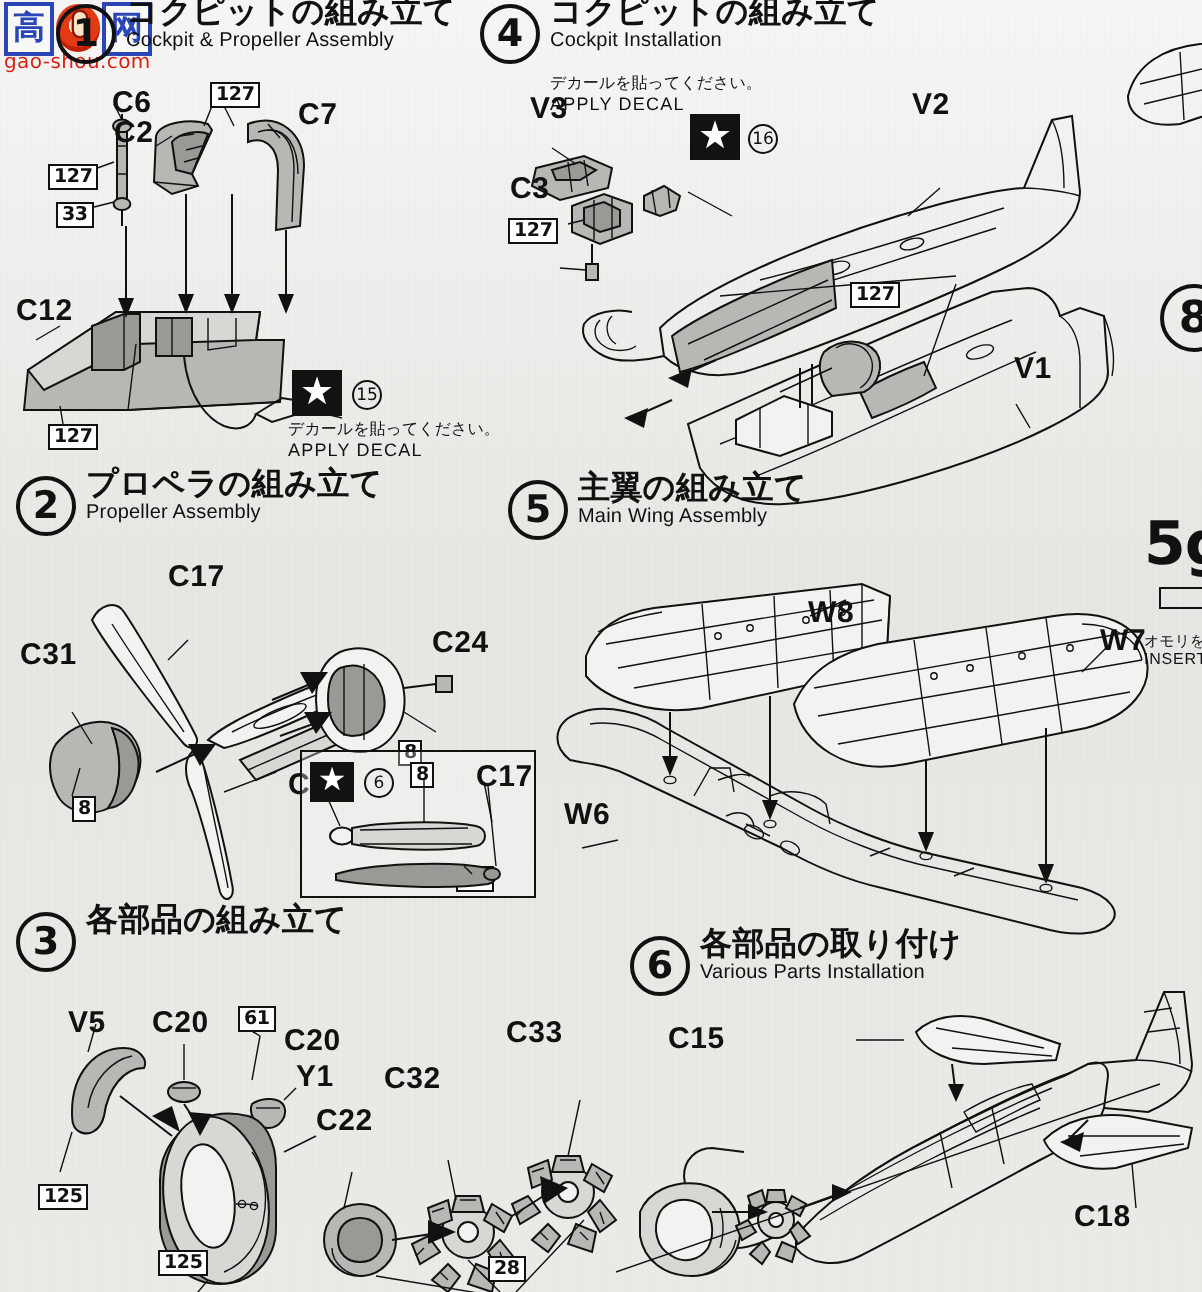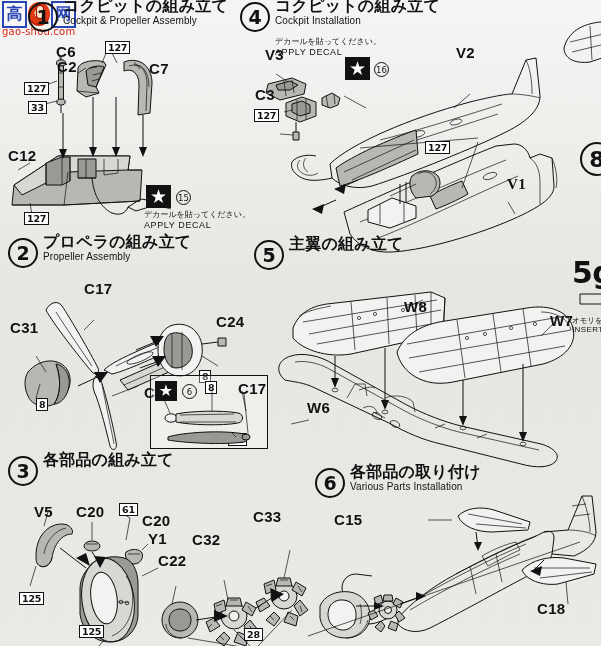--- a/index.html
+++ b/index.html
@@ -178,21 +178,21 @@
     <path class="ln-t" d="M78,38 L86,33"></path>
     <path class="ln-t" d="M134,27 L140,34"></path>
     <path class="ln-t" d="M30,128 L18,135"></path>
     <path class="ln-t" d="M102,28 L106,18"></path>
     <path class="ln-t" d="M117,28 L112,18"></path>
     <path class="ln-t" d="M32,180 L30,168"></path>
   </svg>
 
   <div class="lbl" style="left:56px;top:43px;">C6</div>
   <div class="lbl" style="left:57px;top:58px;">C2</div>
-  <div class="lbl" style="left:149px;top:60px;">C7</div>
+  <div class="lbl" style="left:149px;top:49px;">C7</div>
   <div class="lbl" style="left:8px;top:147px;">C12</div>
   <div class="numbox" style="left:105px;top:41px;">127</div>
   <div class="numbox" style="left:24px;top:82px;">127</div>
   <div class="numbox" style="left:28px;top:101px;">33</div>
   <div class="numbox" style="left:24px;top:212px;">127</div>
 
   <div class="decal-star" style="left:146px;top:185px;">
     <span>★</span>
   </div>
   <div class="circnum" style="left:176px;top:190px;">15</div>
@@ -279,21 +279,21 @@
     <div class="en">APPLY  DECAL</div>
   </div>
   <div class="decal-star" style="left:345px;top:57px;">
     <span>★</span>
   </div>
   <div class="circnum" style="left:374px;top:62px;">16</div>
 
   <div class="lbl" style="left:265px;top:46px;">V3</div>
   <div class="lbl" style="left:255px;top:86px;">C3</div>
   <div class="lbl" style="left:456px;top:44px;">V2</div>
-  <div class="lbl" style="left:507px;top:176px;font-family:Liberation Serif, serif;">V1</div>
+  <div class="lbl" style="left:507px;top:176px;">V1</div>
   <div class="numbox" style="left:254px;top:109px;">127</div>
   <div class="numbox" style="left:425px;top:141px;">127</div>
 
   <div class="panel" style="left:8px;top:238px;">
     <div class="step-head">
       <div class="step-num">2</div>
       <div class="step-titles">
         <div class="t-jp">プロペラの組み立て</div>
         <div class="t-en">Propeller Assembly</div>
       </div>
@@ -369,20 +369,21 @@
     <path class="ln-t" d="M92,16 L96,36"></path>
     <path class="ln-t" d="M94,18 L98,58"></path>
     <path class="ln-t" d="M86,62 L82,58"></path>
   </svg>
 
   <div class="panel" style="left:254px;top:240px;">
     <div class="step-head">
       <div class="step-num">5</div>
       <div class="step-titles">
         <div class="t-jp">主翼の組み立て</div>
+        <div class="t-en">Main Wing Assembly</div>
       </div>
     </div>
   </div>
 
   <svg style="position:absolute;left:255px;top:272px;" width="330" height="182">
 
     <path class="pt-w" d="M38,56 C44,40 58,34 72,32 L176,20 L190,26 L188,62 L96,82 C72,86 48,78 38,66 Z"></path>
     <path class="ln-t" d="M48,50 L182,28 M54,62 L186,38 M62,72 L188,50"></path>
     <path class="ln-t" d="M96,30 L100,78 M132,26 L134,72 M160,23 L162,66"></path>
     <path class="ln-t" d="M176,20 L176,64 M190,26 L188,62"></path>
@@ -424,21 +425,21 @@
       <path d="M264,160 l4,10 l4,-10 z" fill="#111"></path>
     <ellipse class="ln-t" cx="268" cy="172" rx="3" ry="1.8"></ellipse>
 
     <path class="ln-t" d="M150,36 L168,28"></path>
     <path class="ln-t" d="M286,64 L300,50"></path>
     <path class="ln-t" d="M36,152 L54,148"></path>
   </svg>
 
   <div class="lbl" style="left:404px;top:298px;">W8</div>
   <div class="lbl" style="left:550px;top:312px;">W7</div>
-  <div class="lbl" style="left:307px;top:399px;">W6</div>
+  <div class="lbl" style="left:282px;top:399px;">W6</div>
 
   <div class="panel" style="left:8px;top:456px;">
     <div class="step-head">
       <div class="step-num">3</div>
       <div class="step-titles">
         <div class="t-jp">各部品の組み立て</div>
       </div>
     </div>
   </div>
 

